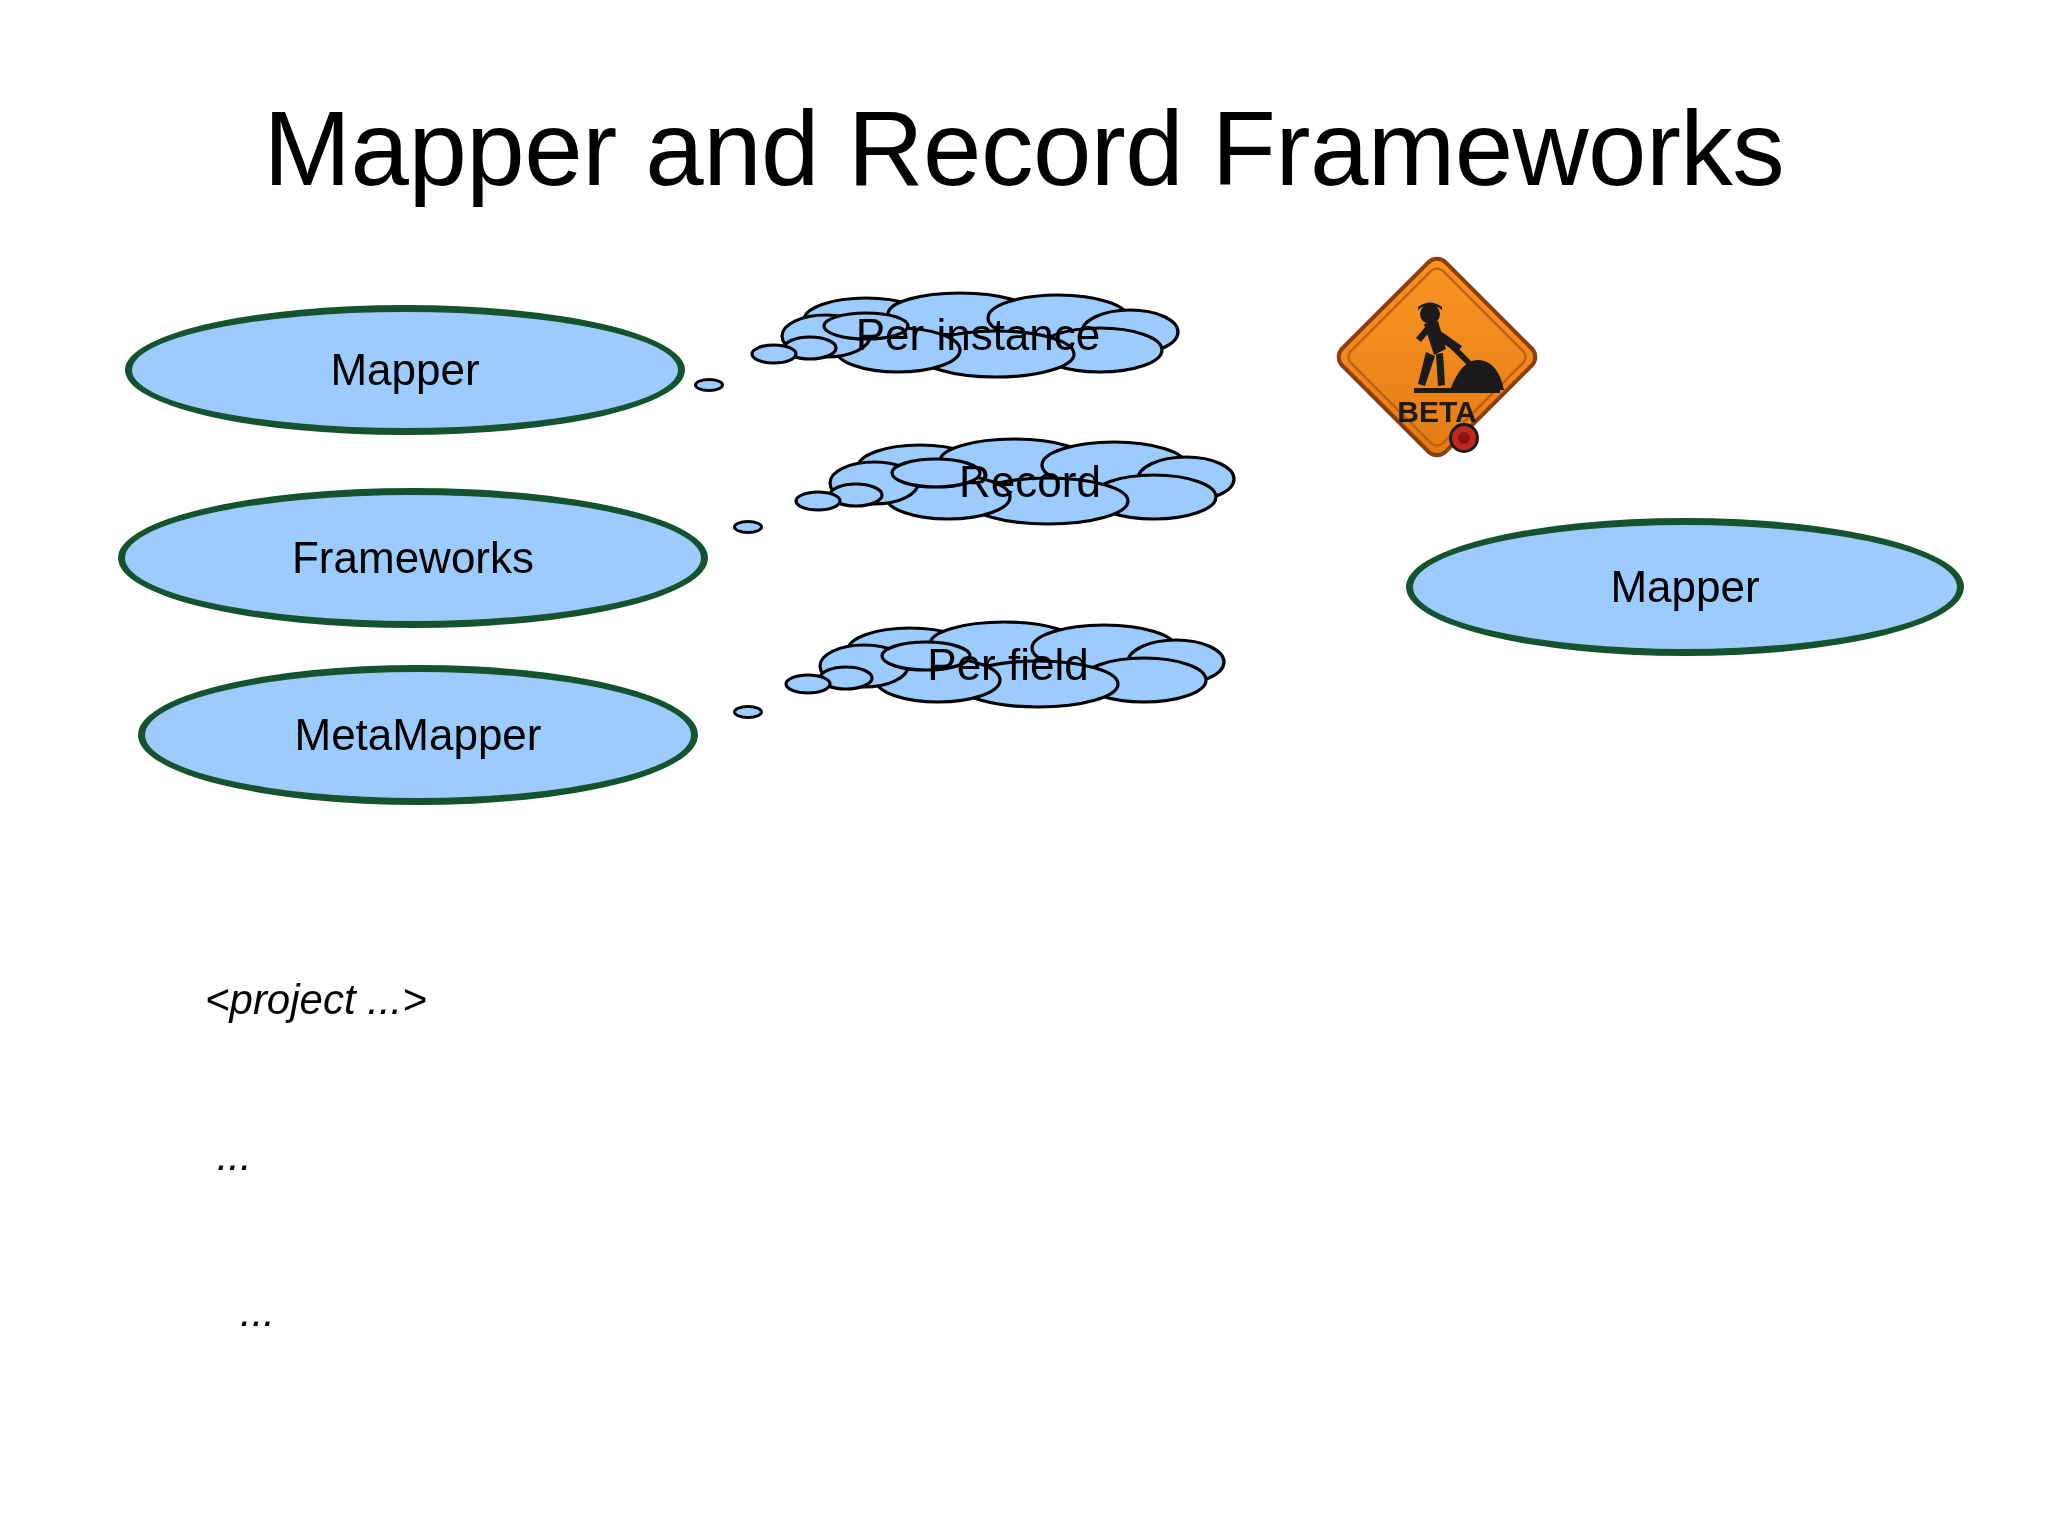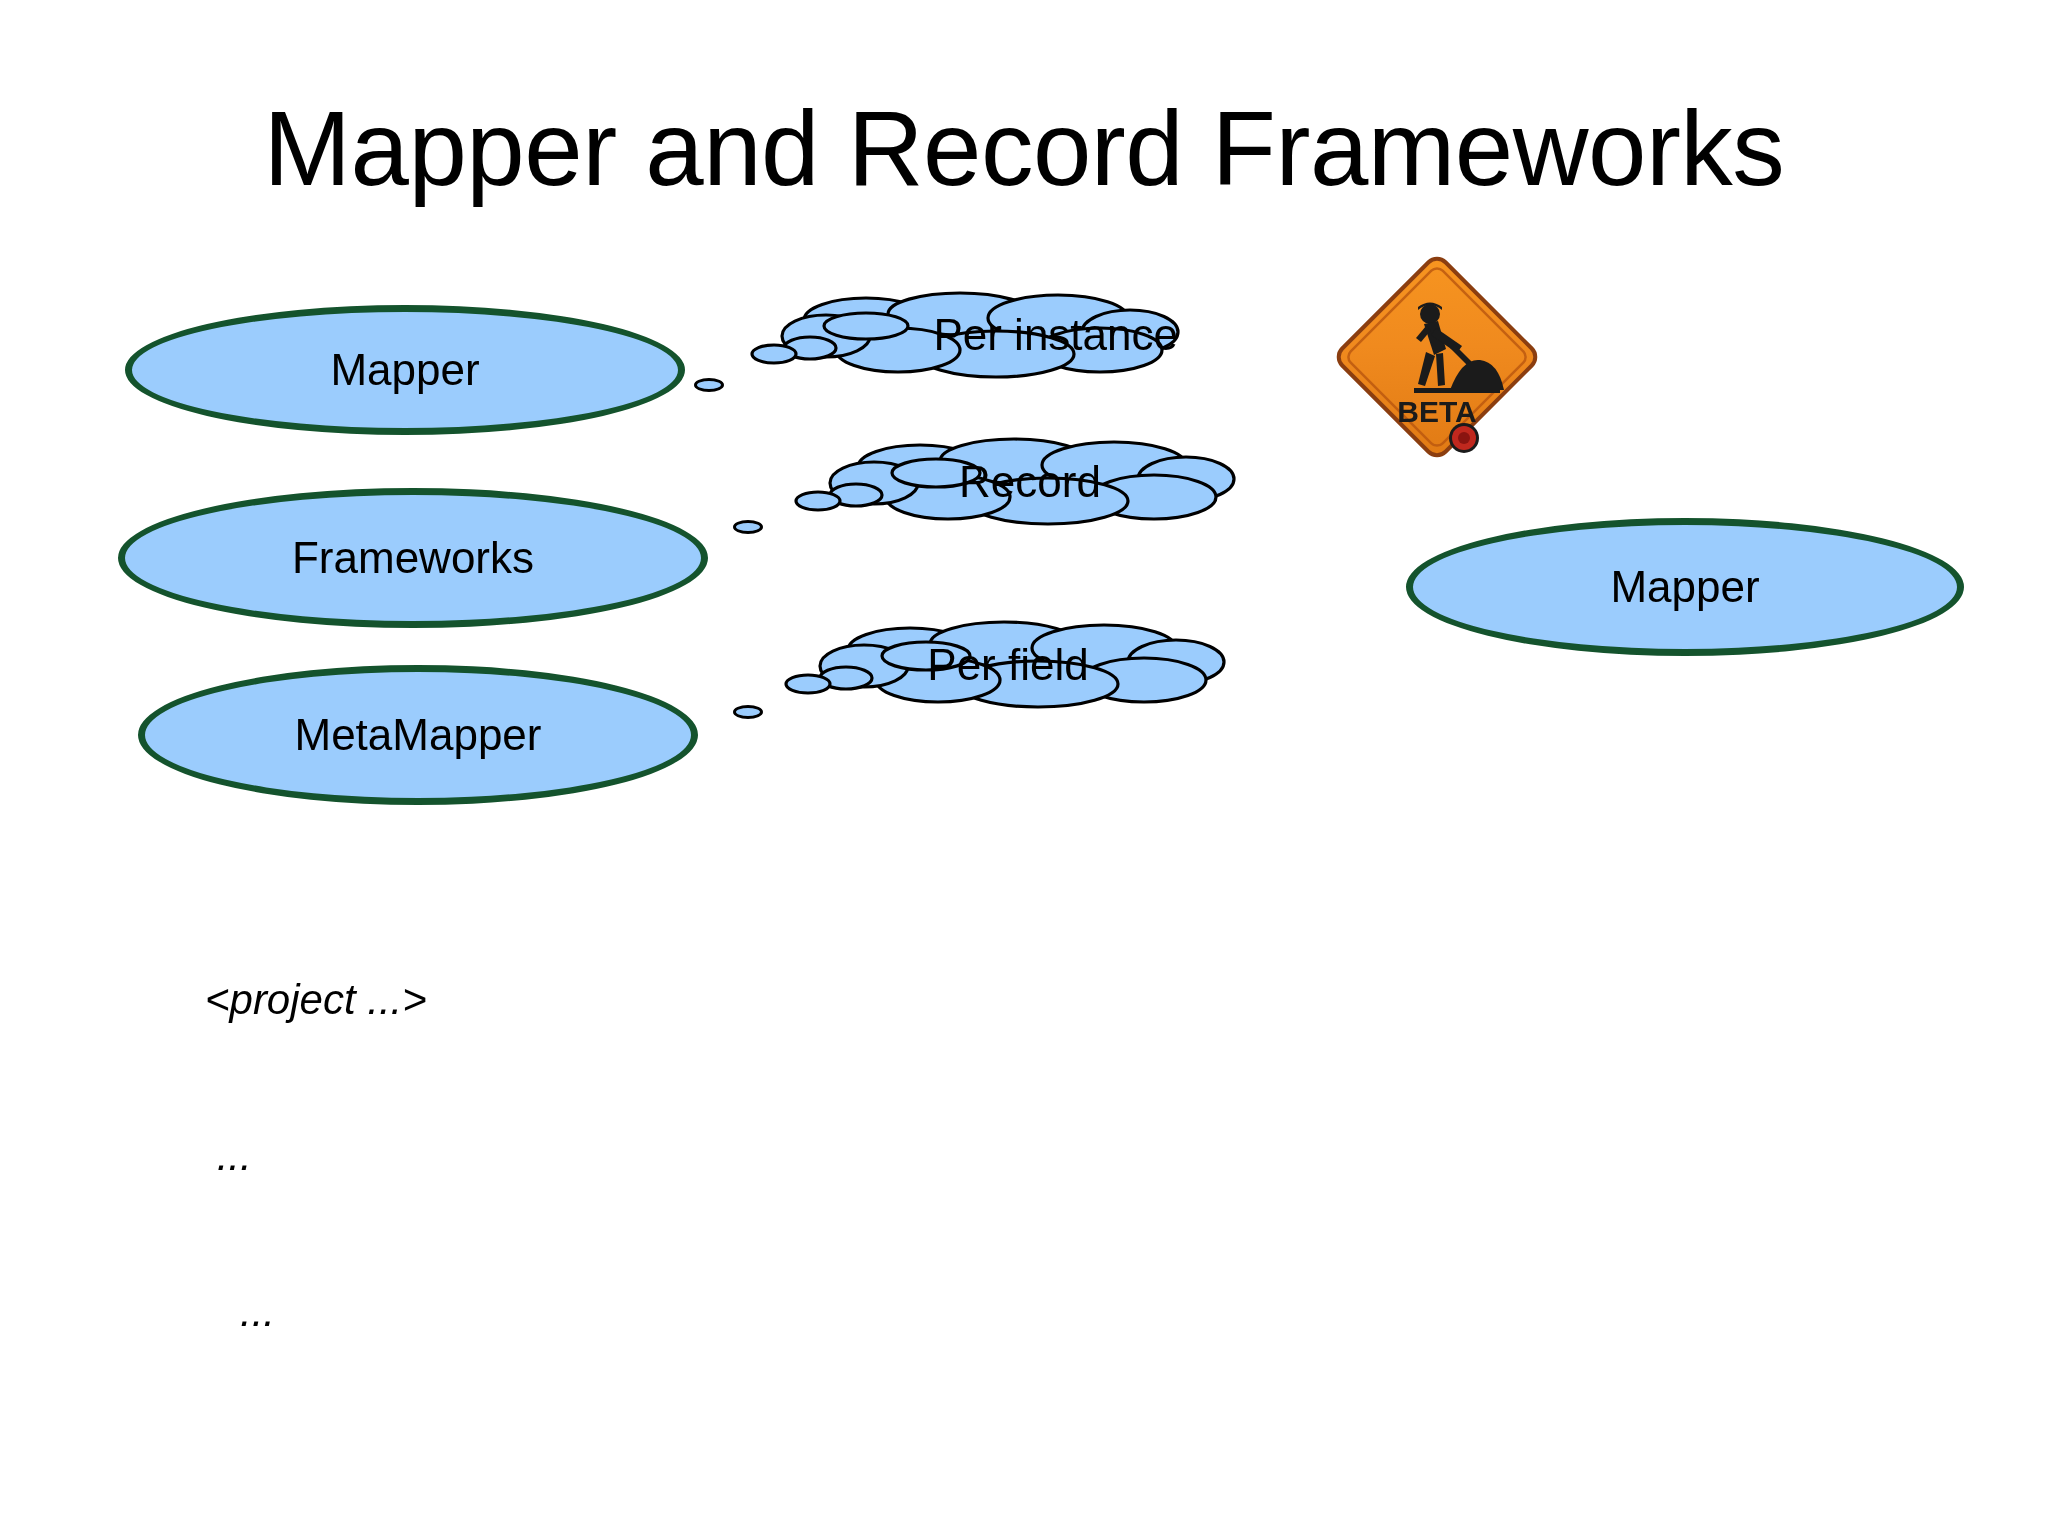--- a/index.html
+++ b/index.html
@@ -141,21 +141,21 @@
         <ellipse cx="382" cy="40" rx="48" ry="22"></ellipse>
         <ellipse cx="352" cy="58" rx="62" ry="22"></ellipse>
         <ellipse cx="248" cy="62" rx="78" ry="23"></ellipse>
         <ellipse cx="150" cy="58" rx="62" ry="22"></ellipse>
         <ellipse cx="78" cy="44" rx="44" ry="21"></ellipse>
         <ellipse cx="62" cy="56" rx="26" ry="11"></ellipse>
         <ellipse cx="26" cy="62" rx="22" ry="9"></ellipse>
         <ellipse cx="118" cy="34" rx="42" ry="13"></ellipse>
       </g>
     </svg>
-    <span class="cloud-label" style="top:18px; left:30px; width:400px;text-align:right;">Per instance</span>
+    <span class="cloud-label" style="top:18px; left:30px; width:400px;">Per instance</span>
   </div>
 
   <div class="cloud-callout" style="left:790px; top:437px; width:450px; height:92px;">
     <svg width="450" height="92" viewBox="0 0 450 92">
       <g fill="#9BCCFD" stroke="#000000" stroke-width="3.2">
         <ellipse cx="130" cy="30" rx="62" ry="22"></ellipse>
         <ellipse cx="224" cy="24" rx="74" ry="22"></ellipse>
         <ellipse cx="324" cy="28" rx="72" ry="23"></ellipse>
         <ellipse cx="396" cy="42" rx="48" ry="22"></ellipse>
         <ellipse cx="364" cy="60" rx="62" ry="22"></ellipse>

